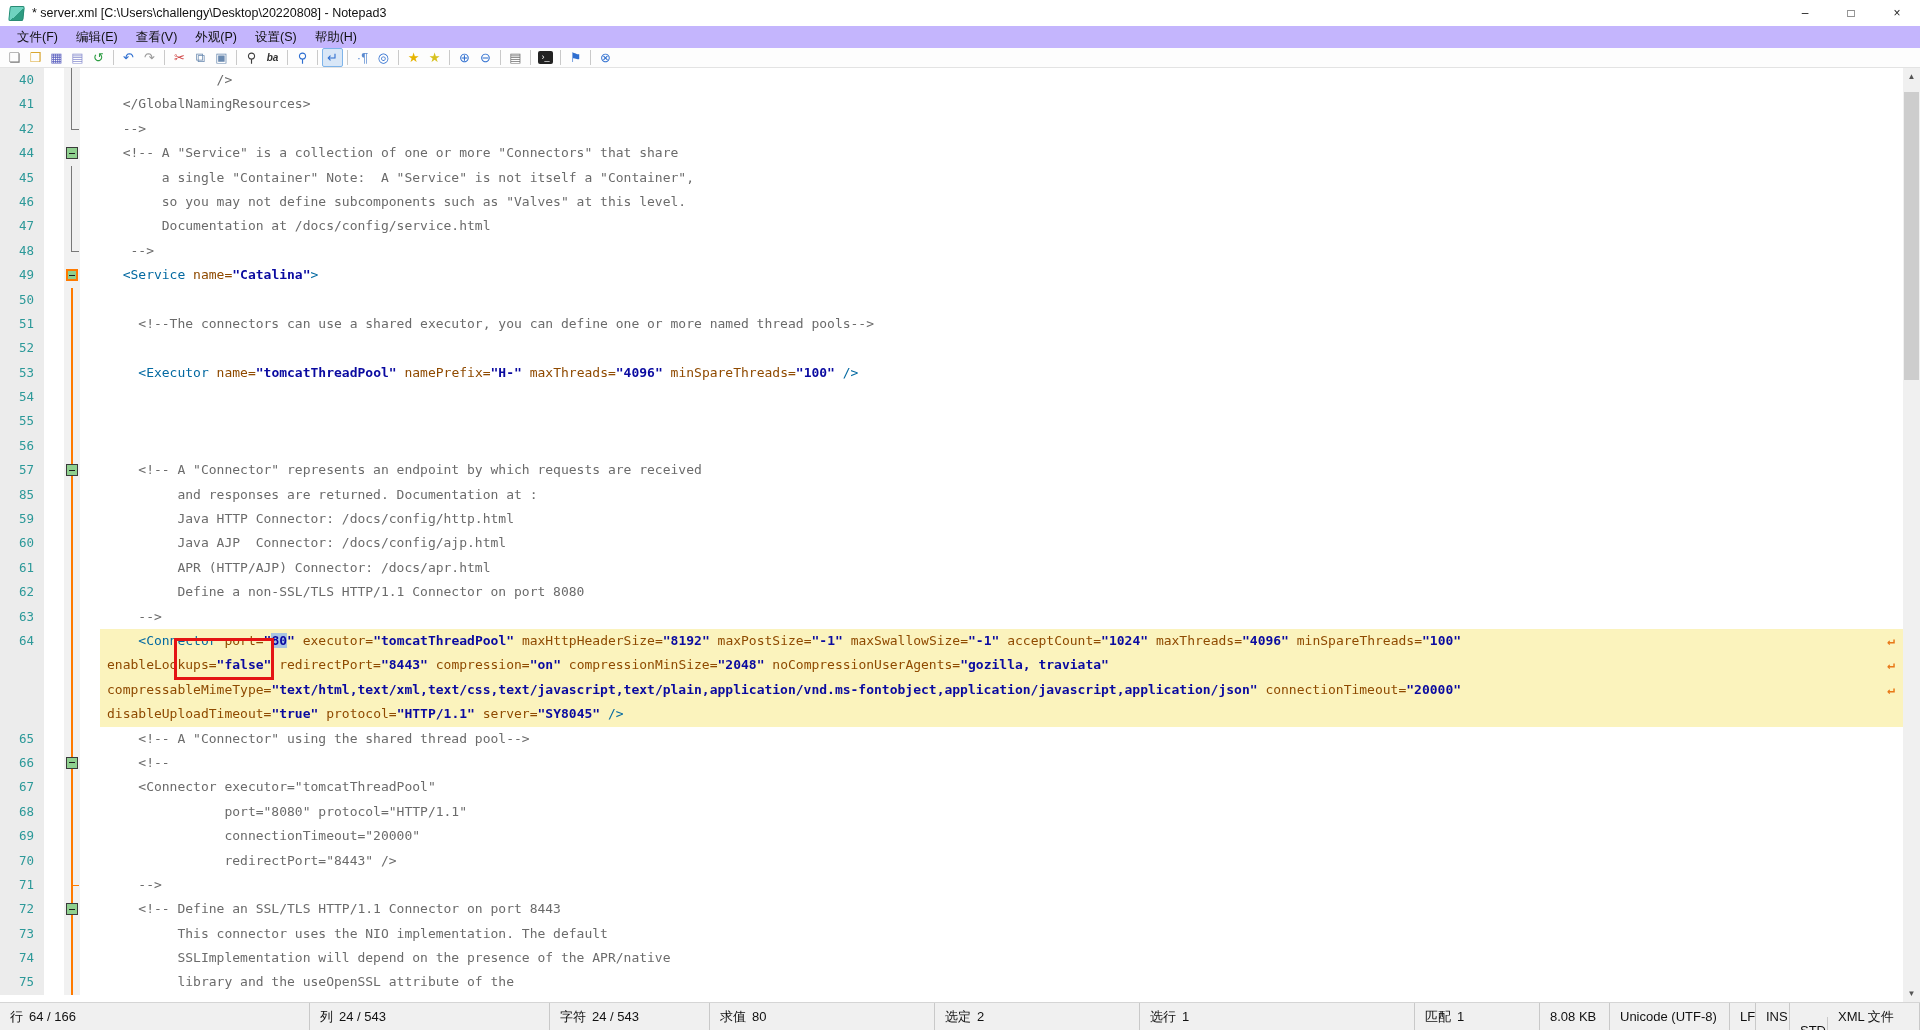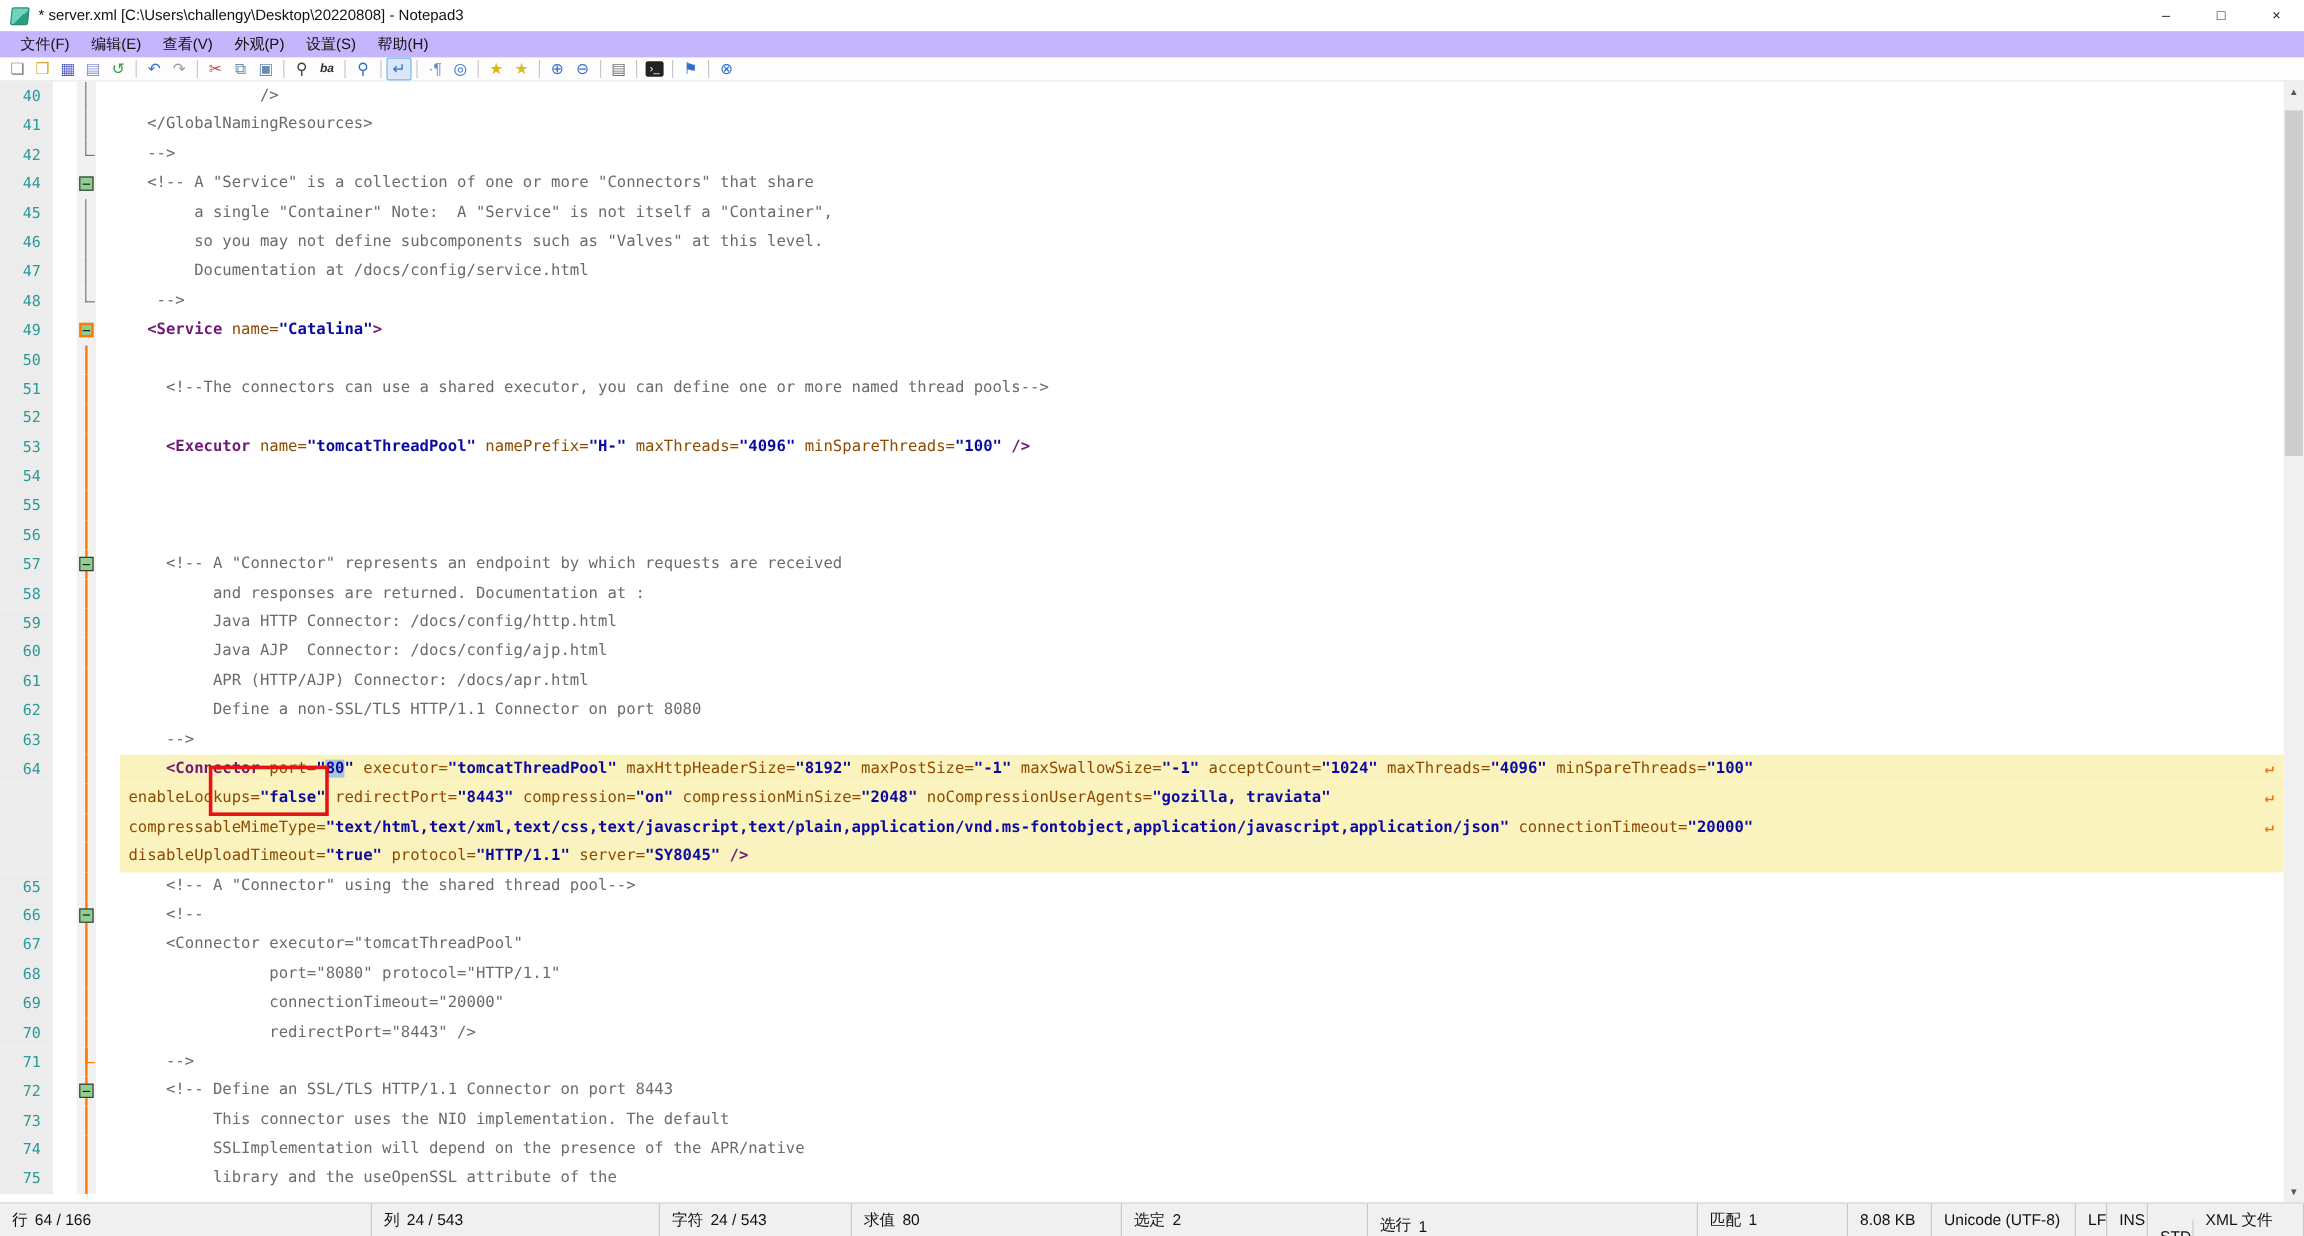--- a/index.html
+++ b/index.html
@@ -44,21 +44,21 @@
               border-left:1px solid #787878; border-bottom:1px solid #787878; }
   .fold .tk.o { border-color:#ff7a00; border-left-width:2px; left:6.5px; }
   .fold .bx { position:absolute; left:2px; top:6px; width:12px; height:12px; background:#8fd08f;
               border:1px solid #3a3a3a; }
   .fold .bx::after { content:""; position:absolute; left:2px; top:4.5px; width:6px; height:1px; background:#1d1d1d; }
   .fold .bx.h { border:2px solid #ff7a00; }
   .fold .bx.h::after { top:3.5px; left:1px; }
   .code { flex:1; white-space:pre; padding-left:7px; color:#222; position:relative; }
   .row.hl .code { background:#fbf3bd; }
   .cm { color:#6b6b6b; }
-  .tg { color:#701a75;font-weight:bold; }
+  .tg { color:#0369a1; }
   .at { color:#8f4a00; }
   .vl2 { color:#0a0aa0; font-weight:bold; }
   .vsel { color:#0a0aa0; font-weight:bold; background:#a9c4e1; }
   .tx { color:#222; }
   .wrapmark { position:absolute; right:8px; top:0; color:#e87818; font-weight:bold; }
   .redbox { position:absolute; left:174px; top:570px; width:100px; height:42px;
             border:3px solid #e41414; z-index:5; }
 
   
   .vscroll { position:absolute; top:68px; right:0; width:17px; bottom:28px; background:#f0f0f0; }
@@ -301,21 +301,21 @@
       </div>
       <div class="row">
         <div class="ln">57</div>
         <div class="fold">
           <div class="vl o"></div>
           <div class="bx"></div>
         </div>
         <div class="code"><span class="cm">    &lt;!-- A "Connector" represents an endpoint by which requests are received</span></div>
       </div>
       <div class="row">
-        <div class="ln">58</div>
+        <div class="ln">85</div>
         <div class="fold">
           <div class="vl o"></div>
         </div>
         <div class="code"><span class="cm">         and responses are returned. Documentation at :</span></div>
       </div>
       <div class="row">
         <div class="ln">59</div>
         <div class="fold">
           <div class="vl o"></div>
         </div>
@@ -479,21 +479,21 @@
         <span class="sval">24 / 543</span>
       </div>
       <div class="sseg" style="width: 225px;">
         <span class="slabel">求值</span>
         <span class="sval">80</span>
       </div>
       <div class="sseg" style="width: 205px;">
         <span class="slabel">选定</span>
         <span class="sval">2</span>
       </div>
-      <div class="sseg" style="width: 275px; align-items: flex-end;">
+      <div class="sseg" style="width: 275px;">
         <span class="slabel">选行</span>
         <span class="sval">1</span>
       </div>
       <div class="sseg" style="width: 125px;">
         <span class="slabel">匹配</span>
         <span class="sval">1</span>
       </div>
       <div class="sseg" style="width: 70px;">
         <span class="sval">8.08 KB</span>
       </div>

